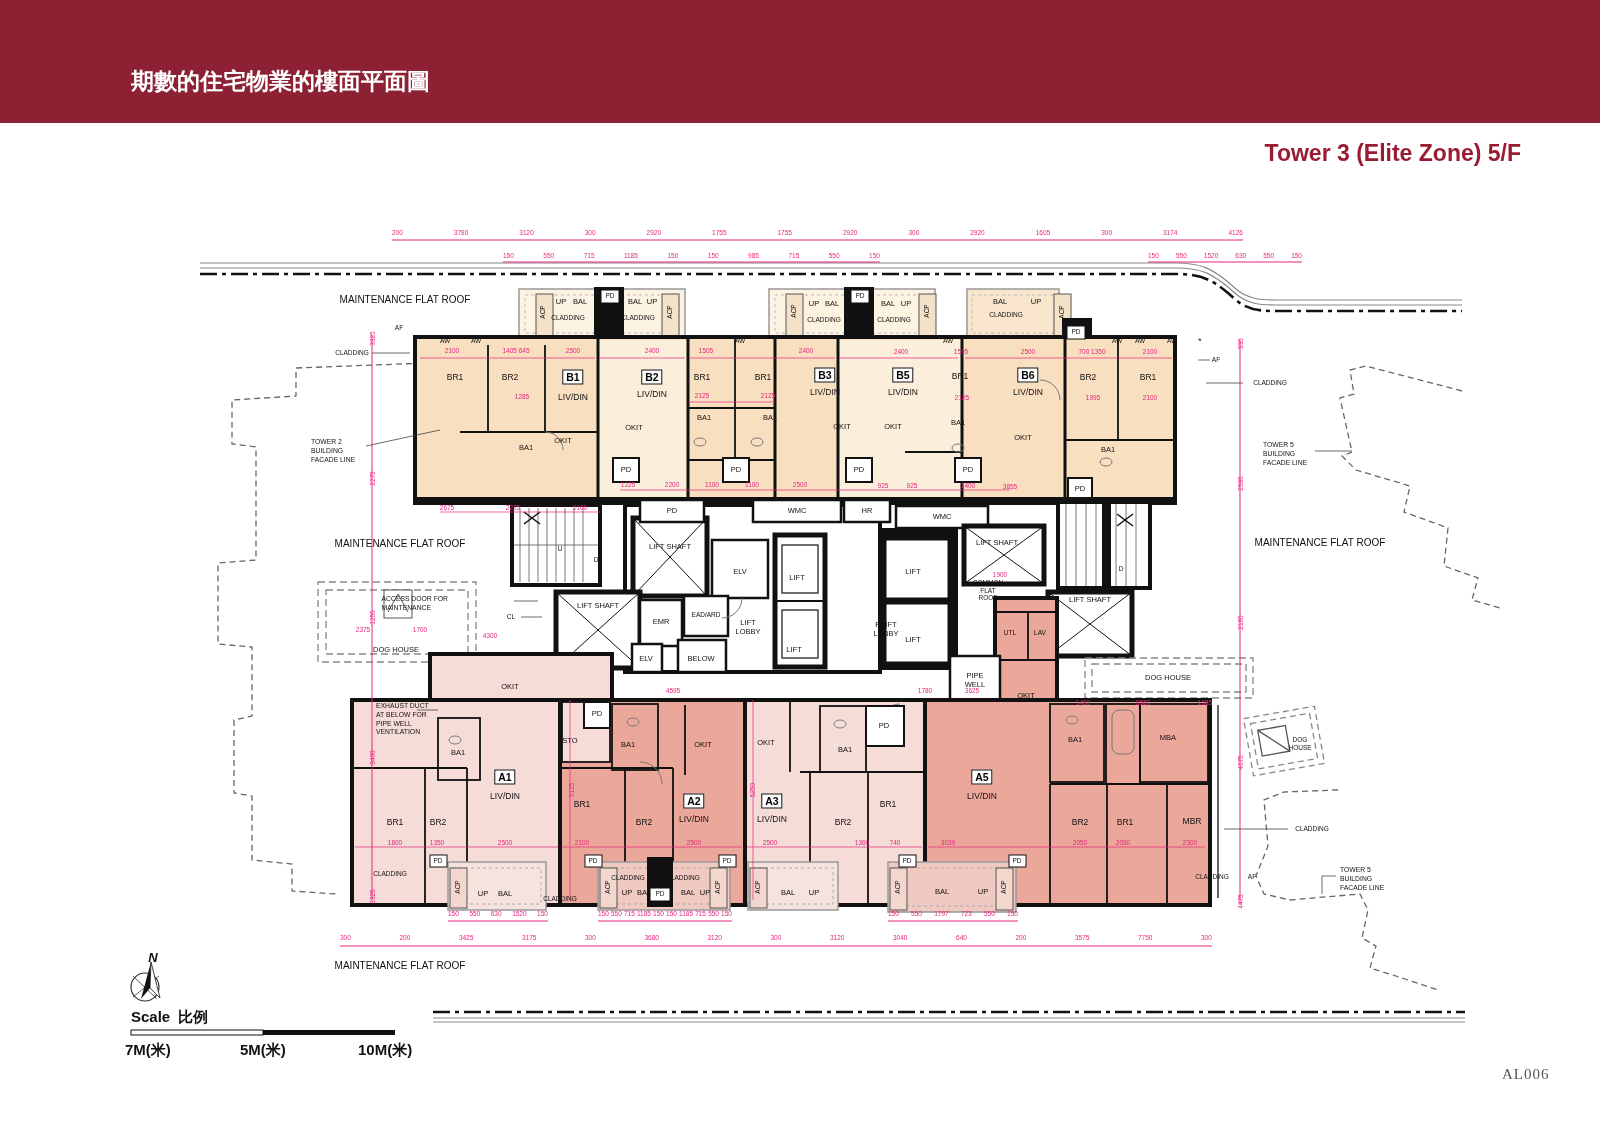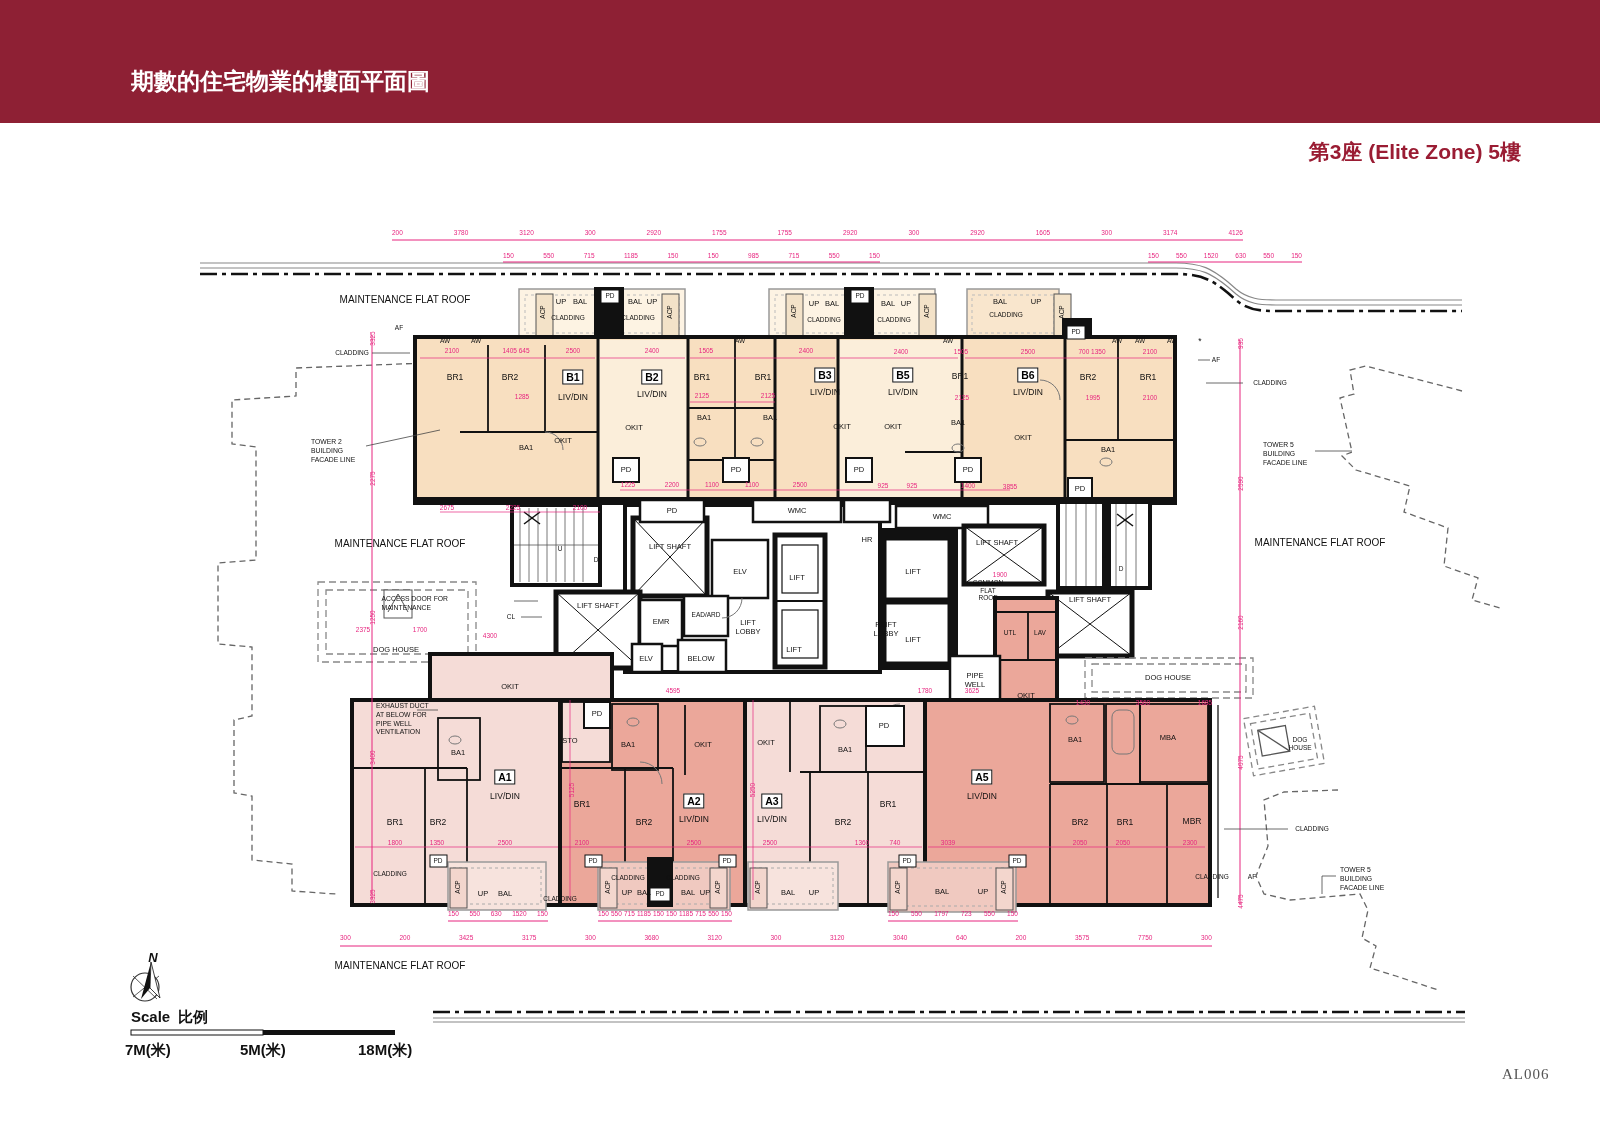--- a/index.html
+++ b/index.html
@@ -26,21 +26,21 @@
   .n{font-style:italic;font-size:13px;font-weight:700}
 </style>
 </head>
 <body>
 
 <div class="banner">
   <div class="t2">期數的住宅物業的樓面平面圖</div>
 </div>
 
 <div class="plantitle">
-  <div class="c">第3座 (Elite Zone) 5樓</div>
+  <div class="e">Tower 3 (Elite Zone) 5/F</div>
 </div>
 
 <div id="plan">
 
 <svg width="1600" height="1131" viewBox="0 0 1600 1131">
 
   <g fill="none">
     <path d="M200,263 H1176 C1202,263 1212,269 1228,282 L1236,289 C1248,299 1260,300 1276,300 H1462" stroke="#888" stroke-width="1.2"></path>
     <path d="M200,263 H1176 C1202,263 1212,269 1228,282 L1236,289 C1248,299 1260,300 1276,300 H1462" stroke="#888" stroke-width="1.2" transform="translate(0,5)"></path>
     <path d="M200,263 H1176 C1202,263 1212,269 1228,282 L1236,289 C1248,299 1260,300 1276,300 H1462" stroke="#111" stroke-width="2.6" stroke-dasharray="17 5 4 5" transform="translate(0,11)"></path>
@@ -460,21 +460,21 @@
 <div class="L s6" style="left:445px;top:341px">AW</div>
 <div class="L s6" style="left:476px;top:341px">AW</div>
 <div class="L s6" style="left:740px;top:341px">AW</div>
 <div class="L s6" style="left:948px;top:341px">AW</div>
 <div class="L s6" style="left:1117px;top:341px">AW</div>
 <div class="L s6" style="left:1140px;top:341px">AW</div>
 <div class="L s6" style="left:1172px;top:341px">AW</div>
 
 <div class="L s7" style="left:672px;top:511px">PD</div>
 <div class="L s7" style="left:797px;top:511px">WMC</div>
-<div class="L s7" style="left:867px;top:540px">HR</div>
+<div class="L s7" style="left:867px;top:511px">HR</div>
 <div class="L s7" style="left:942px;top:517px">WMC</div>
 <div class="L s7" style="left:670px;top:547px">LIFT SHAFT</div>
 <div class="L s7" style="left:598px;top:606px">LIFT SHAFT</div>
 <div class="L s7" style="left:740px;top:572px">ELV</div>
 <div class="L s7" style="left:797px;top:578px">LIFT</div>
 <div class="L s7" style="left:794px;top:650px">LIFT</div>
 <div class="L s7" style="left:661px;top:622px">EMR</div>
 <div class="L s6" style="left:706px;top:615px">EAD/ARD</div>
 <div class="L s7" style="left:748px;top:628px">LIFT
 LOBBY</div>
@@ -698,16 +698,16 @@
 <div class="L dim" style="left:1190px;top:843px">2300</div>
 <div class="L dim rot" style="left:572px;top:790px">5125</div>
 <div class="L dim rot" style="left:753px;top:790px">5250</div>
 <div class="L dim" style="left:490px;top:636px">4300</div>
 
 <div class="L n" style="left:153px;top:958px">N</div>
 <div class="scalelab" style="left:131px;top:1008px">Scale</div>
 <div class="scalelab" style="left:178px;top:1008px">比例</div>
 <div class="scalelab" style="left:125px;top:1041px">7M(米)</div>
 <div class="scalelab" style="left:240px;top:1041px">5M(米)</div>
-<div class="scalelab" style="left:358px;top:1041px">18M(米)</div>
+<div class="scalelab" style="left:358px;top:1041px">10M(米)</div>
 <div class="sheet">AL006</div>
 
 </div>
 
 </body></html>

